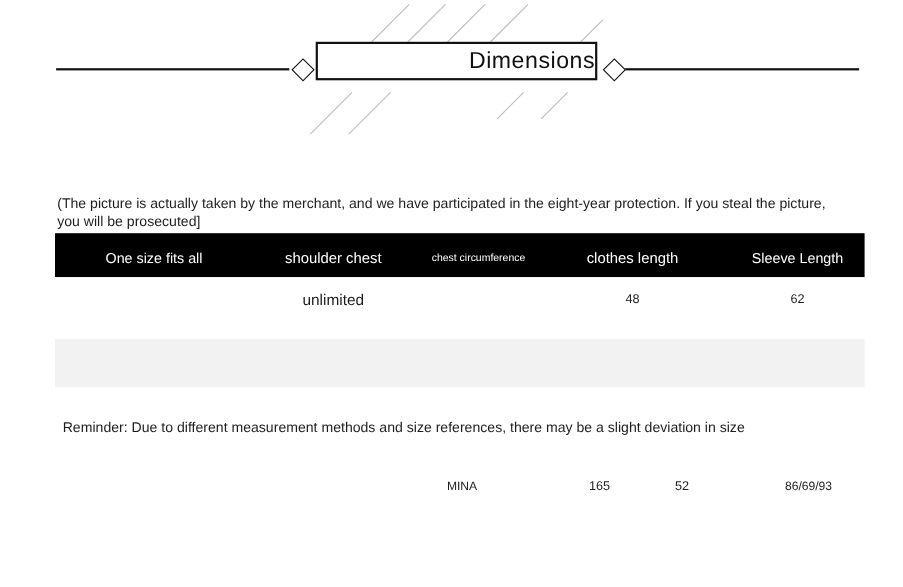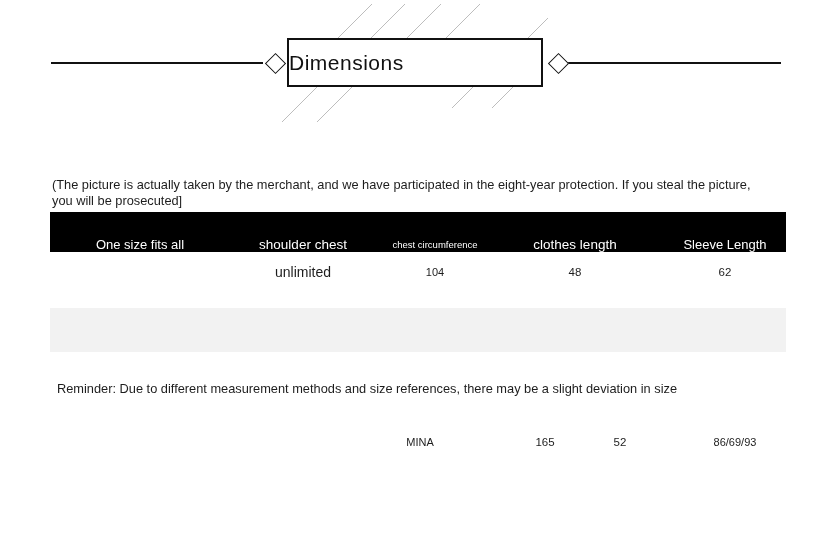--- a/index.html
+++ b/index.html
@@ -28,27 +28,27 @@
     top: 0;
     width: 821px;
     height: 145px;
     pointer-events: none;
   }
   .title-box {
     position: absolute;
     left: 287px;
     top: 38px;
     width: 256px;
-    height: 49px;
+    height: 35px;
     border: 2px solid #111111;
     background: #ffffff;
     box-sizing: border-box;
     display: flex;
     align-items: center;
-    justify-content: flex-start;
+    justify-content: flex-end;
   }
   .title-text {
     font-size: 21px;
     letter-spacing: 0.5px;
     color: #111111;
   }
   .diamond {
     position: absolute;
     width: 13px;
     height: 13px;
@@ -104,21 +104,21 @@
   }
 
   .thead {
     background: #000000;
     color: #ffffff;
     height: 40px;
     position: relative;
   }
   .thead .cell {
     position: absolute;
-    top: 12px;
+    top: 2px;
     height: 40px;
     display: flex;
     align-items: center;
     justify-content: center;
     text-align: left;
     line-height: 13px;
   }
   .tbody {
     position: relative;
     height: 40px;
@@ -195,21 +195,20 @@
     <div class="thead">
       <div class="cell" style="left:0px;width:180px;font-size:13px;">One size fits all</div>
       <div class="cell" style="left:198px;width:110px;font-size:13.5px;">shoulder chest</div>
       <div class="cell" style="left:330px;width:110px;font-size:9.5px;">chest circumference</div>
       <div class="cell" style="left:455px;width:140px;font-size:13.5px;">clothes length</div>
       <div class="cell" style="left:620px;width:110px;font-size:13px;">Sleeve Length</div>
     </div>
     <div class="tbody">
       <div class="cell" style="left:0px;width:180px;font-size:13px;"></div>
       <div class="cell" style="left:198px;width:110px;font-size:14px;">unlimited</div>
-      <div class="cell" style="left:330px;width:110px;font-size:11px;">104</div>
       <div class="cell" style="left:455px;width:140px;font-size:11.5px;">48</div>
       <div class="cell" style="left:620px;width:110px;font-size:11.5px;">62</div>
     </div>
   </div>
 
   <div class="band" id="band1"></div>
 
   <div class="reminder" id="reminder1">Reminder: Due to different measurement methods and size references, there may be a slight deviation in size</div>
 
   <div class="table" id="table2">

